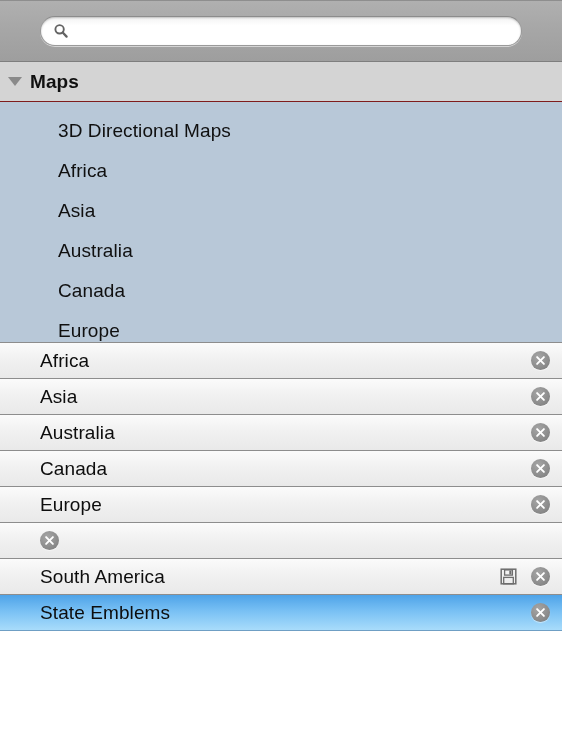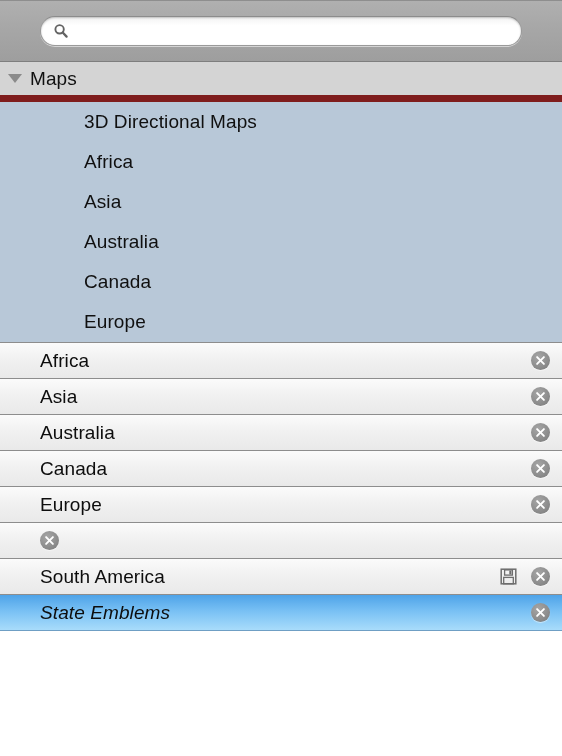--- a/index.html
+++ b/index.html
@@ -57,38 +57,39 @@
   .tree {
     flex:0 0 auto;
     background:#b8c8d8;
     overflow:hidden;
   }
   .tree-header {
     height:40px;
     background:#d4d4d4;
     display:flex; align-items:center;
     padding-left:8px;
-    border-bottom:7px solid #7f1d1d;
+    border-bottom:1px solid #7f1d1d;
+    font-weight:bold;
   }
   .disclosure {
     width:0; height:0;
     border-left:7px solid transparent;
     border-right:7px solid transparent;
     border-top:9px solid #8a8a8a;
     margin-right:8px;
     flex:0 0 auto;
   }
   .tree-header-label {
     font-size:19px; color:#101010;
     letter-spacing:.1px;
   }
   .tree-item {
     height:40px;
-    display:flex; align-items:center;
-    padding-left:84px;
+    display:flex; align-items:flex-end;
+    padding-left:58px;
     font-size:19px; color:#101010;
     letter-spacing:.1px;
   }
 
   
   .list {
     flex:1 1 auto;
     background:#ffffff;
     border-top:1px solid #8d8d8d;
     overflow:hidden;
@@ -97,21 +98,20 @@
     height:36px;
     display:flex; align-items:center;
     padding-left:40px; padding-right:12px;
     background:linear-gradient(to bottom,#fbfbfb 0%,#f1f1f1 45%,#e9e9e9 100%);
     border-bottom:1px solid #8d8d8d;
     position:relative;
   }
   .list-row.selected {
     background:linear-gradient(to bottom,#4ea3e8 0%,#78c0f4 45%,#a8dcfb 100%);
     border-bottom-color:#6f9fc4;
-    font-style:italic;
   }
   .list-row .row-label {
     flex:1 1 auto;
     font-size:19px; color:#0d0d0d;
     letter-spacing:.1px;
     white-space:nowrap; overflow:hidden;
   }
 
   .row-actions { display:flex; align-items:center; gap:14px; flex:0 0 auto; }
 

